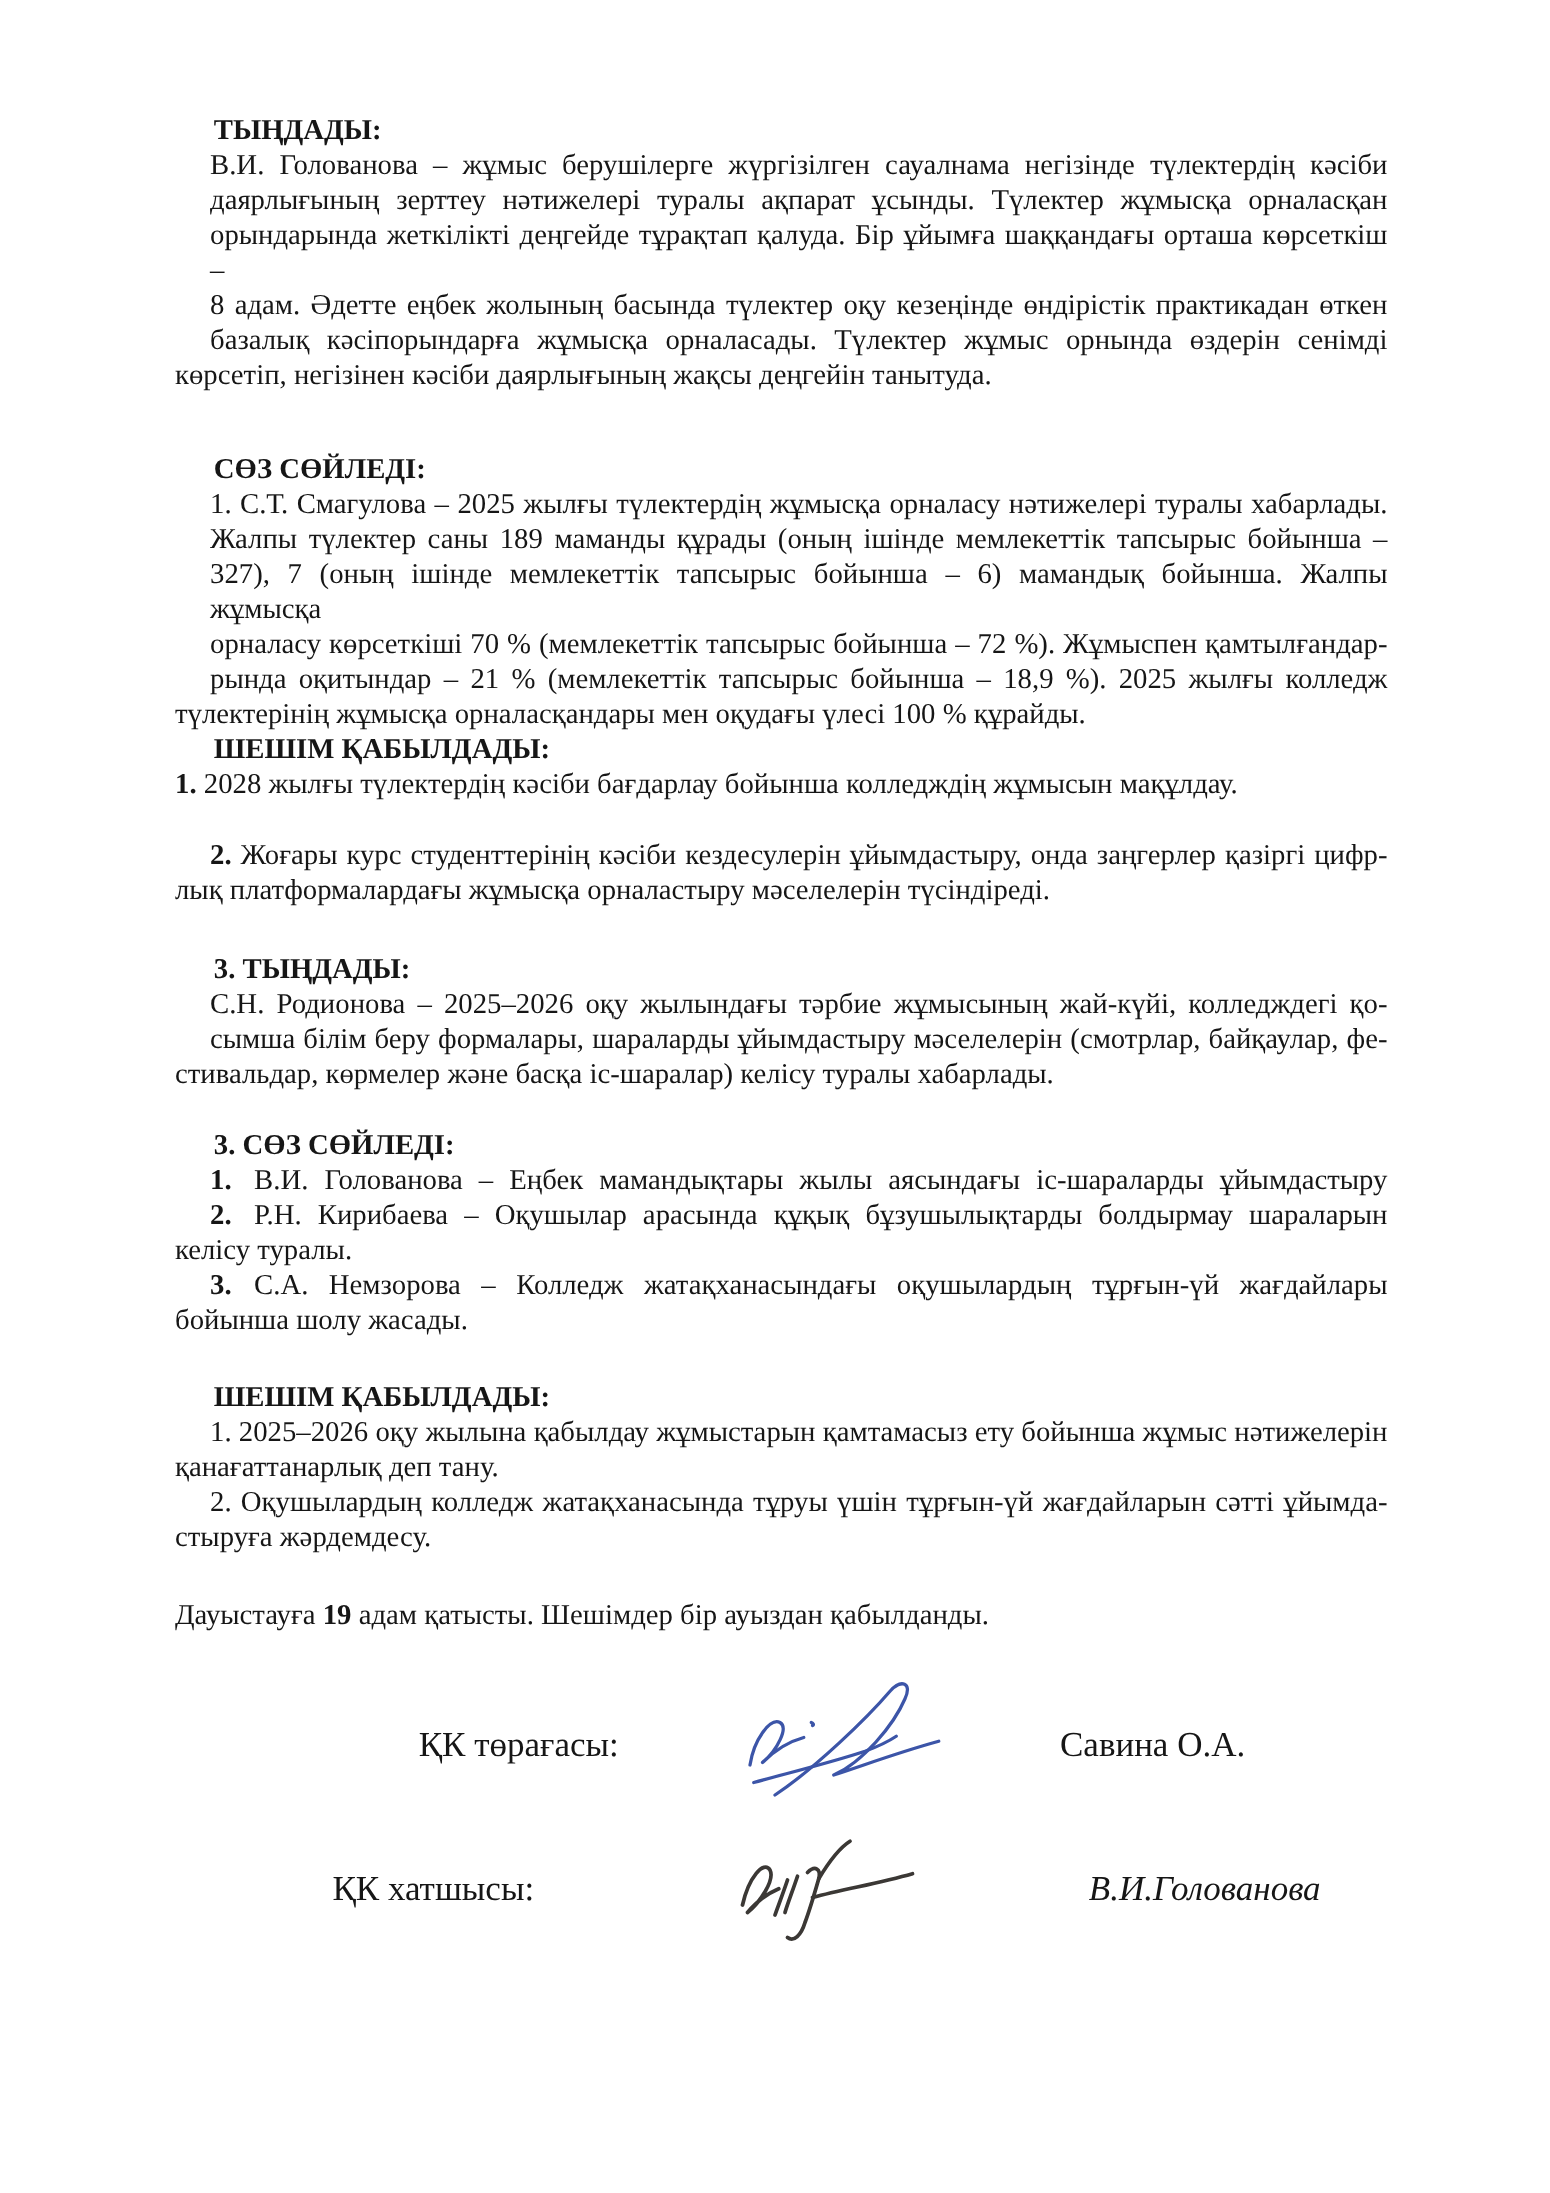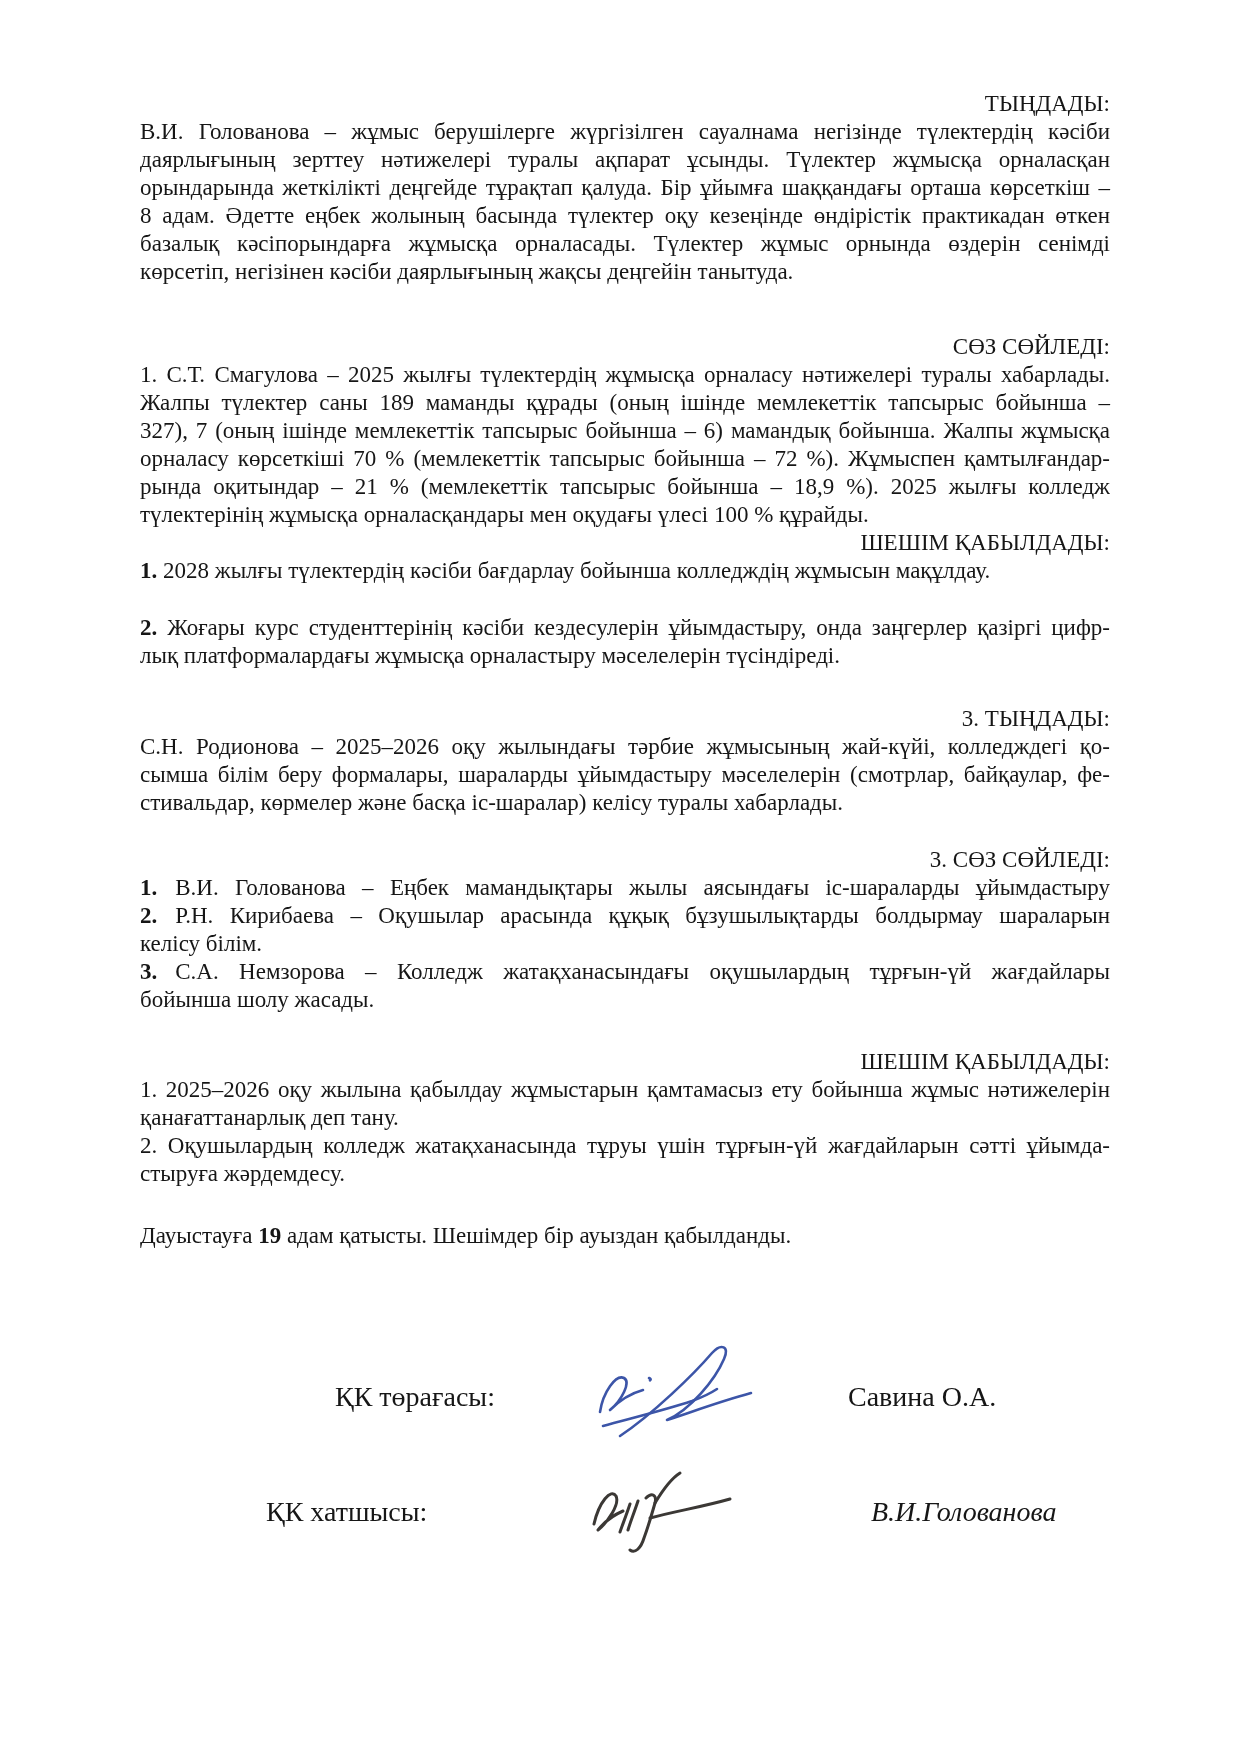--- a/index.html
+++ b/index.html
@@ -12,24 +12,24 @@
     color:#161616;
     overflow:hidden;
   }
   .doc {
     position:absolute;
     left:140px; top:90px; width:970px;
     font-size:23px;
     line-height:28px;
   }
   .line { text-align:justify; }
-  .line.stretch { text-align-last:justify; }
+  .line.stretch { text-align-last:justify;margin-left:28px; }
   .line .b { font-weight:bold; }
   .line .pad { margin-right:18px; }
-  .heading { font-weight:normal; text-align:right; }
+  .heading { font-weight:bold; text-align:left;margin-left:31px; }
   .sig-label, .sig-name {
     position:absolute;
     font-size:28px; line-height:28px;
     white-space:nowrap;
   }
   .sig-name.italic { font-style:italic; }
   .sig-svg { position:absolute; }
   .sig-svg path { fill:none; stroke-linecap:round; stroke-linejoin:round; }
 </style>
 </head>
@@ -60,21 +60,21 @@
       <div class="line"><span>лық платформалардағы жұмысқа орналастыру мәселелерін түсіндіреді.</span></div>
       <div style="height: 35px;"></div>
       <div class="line heading">3. ТЫҢДАДЫ:</div>
       <div class="line stretch"><span>С.Н. Родионова – 2025–2026 оқу жылындағы тәрбие жұмысының жай-күйі, колледждегі қо-</span></div>
       <div class="line stretch"><span>сымша білім беру формалары, шараларды ұйымдастыру мәселелерін (смотрлар, байқаулар, фе-</span></div>
       <div class="line"><span>стивальдар, көрмелер және басқа іс-шаралар) келісу туралы хабарлады.</span></div>
       <div style="height: 29px;"></div>
       <div class="line heading">3. СӨЗ СӨЙЛЕДІ:</div>
       <div class="line stretch"><span class="b pad">1.</span><span>В.И. Голованова – Еңбек мамандықтары жылы аясындағы іс-шараларды ұйымдастыру</span></div>
       <div class="line stretch"><span class="b pad">2.</span><span>Р.Н. Кирибаева – Оқушылар арасында құқық бұзушылықтарды болдырмау шараларын</span></div>
-      <div class="line"><span>келісу білім.</span></div>
+      <div class="line"><span>келісу туралы.</span></div>
       <div class="line stretch"><span class="b pad">3.</span><span>С.А. Немзорова – Колледж жатақханасындағы оқушылардың тұрғын-үй жағдайлары</span></div>
       <div class="line"><span>бойынша шолу жасады.</span></div>
       <div style="height: 34px;"></div>
       <div class="line heading">ШЕШІМ ҚАБЫЛДАДЫ:</div>
       <div class="line stretch"><span>1. 2025–2026 оқу жылына қабылдау жұмыстарын қамтамасыз ету бойынша жұмыс нәтижелерін</span></div>
       <div class="line"><span>қанағаттанарлық деп тану.</span></div>
       <div class="line stretch"><span>2. Оқушылардың колледж жатақханасында тұруы үшін тұрғын-үй жағдайларын сәтті ұйымда-</span></div>
       <div class="line"><span>стыруға жәрдемдесу.</span></div>
       <div style="height: 34px;"></div>
       <div class="line"><span>Дауыстауға </span><span class="b">19</span><span> адам қатысты. Шешімдер бір ауыздан қабылданды.</span></div>

